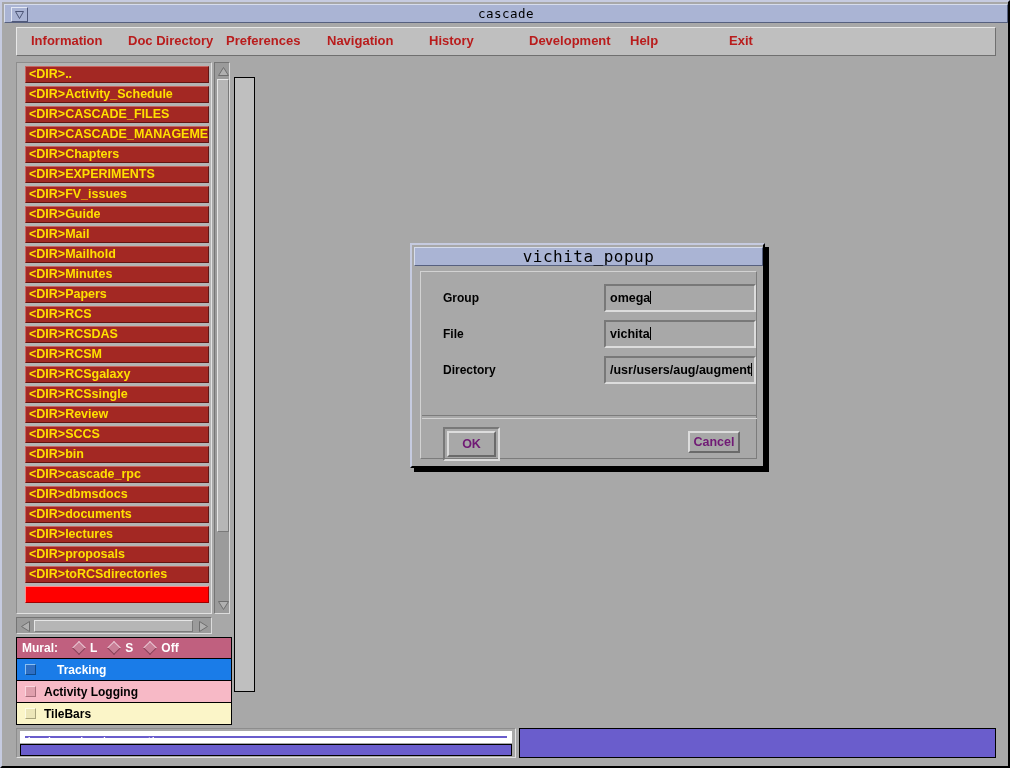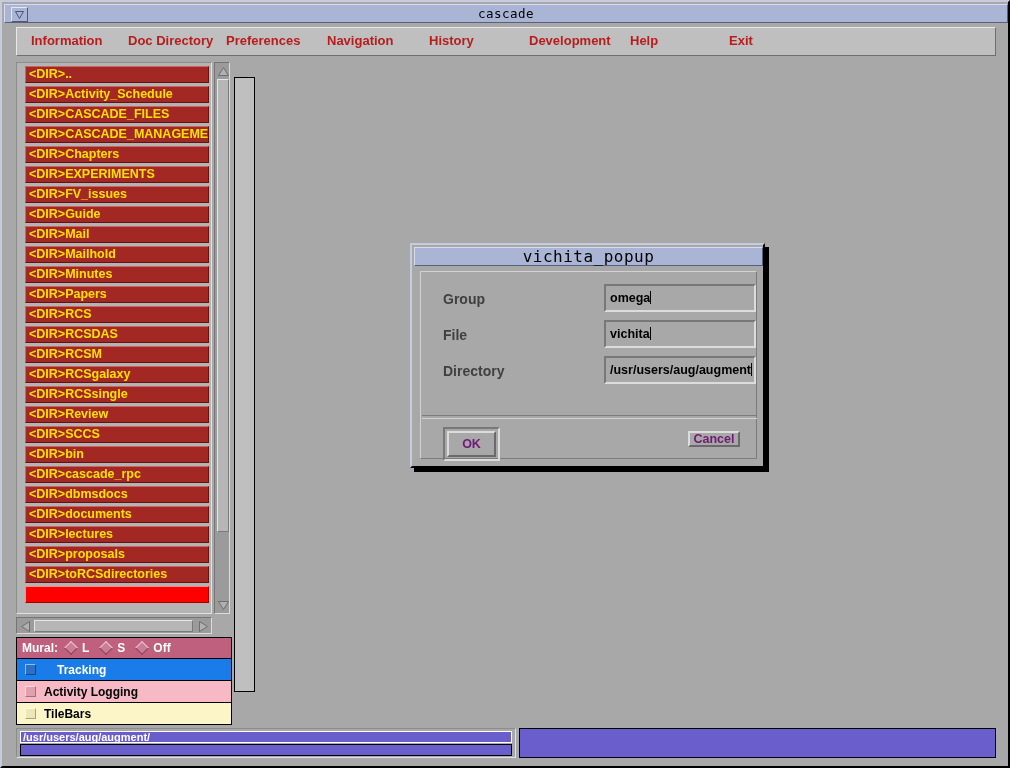--- a/index.html
+++ b/index.html
@@ -212,21 +212,21 @@
     border-top: 1px solid #000;
     border-bottom: 1px solid #000;
     border-left: 1px solid #000;
     border-right: 1px solid #000;
     color: #ffffff;
     font-size: 12px;
     font-weight: bold;
     display: flex;
     align-items: center;
   }
-  #mural-label { margin-left: 5px; margin-right: 8px; }
+  #mural-label { margin-left: 5px; margin-right: 16px; }
   .radio-group { display: flex; align-items: center; margin-right: 12px; cursor: pointer; }
   .diamond {
     width: 10px; height: 10px;
     background: #c97e96;
     transform: rotate(45deg);
     margin-right: 6px;
     box-sizing: border-box;
     border-top: 1px solid #e8c4d1;
     border-left: 1px solid #e8c4d1;
     border-right: 1px solid #8a3d56;
@@ -269,21 +269,21 @@
     border-left: 1px solid #8d8d8d;
     border-right: 1px solid #e2e2e2;
     border-bottom: 1px solid #e2e2e2;
   }
   #status-path {
     position: absolute;
     left: 3px; top: 2px;
     width: 492px; height: 12px;
     background: #6a5dcc;
     box-sizing: border-box;
-    border: 1px solid #ffffff;
+    border: 5px solid #ffffff;
     color: #ffffff;
     font-size: 11px;
     font-weight: bold;
     line-height: 10px;
     padding-left: 2px;
     white-space: nowrap;
     overflow: hidden;
   }
   #status-path2 {
     position: absolute;
@@ -348,23 +348,23 @@
     border-right: 1px solid #7c7c7c;
     border-bottom: 1px solid #7c7c7c;
   }
   .field-row {
     position: absolute;
     left: 0; width: 337px; height: 30px;
   }
   .field-label {
     position: absolute;
     left: 22px; top: 7px;
-    font-size: 14px;
-    font-weight: bold;
-    color: #404040;
+    font-size: 12px;
+    font-weight: bold;
+    color: #000000;
   }
   .field-input {
     position: absolute;
     left: 183px; top: 0;
     width: 152px; height: 28px;
     background: #a8a8a8;
     box-sizing: border-box;
     border-top: 2px solid #787878;
     border-left: 2px solid #787878;
     border-right: 2px solid #dcdcdc;
@@ -413,21 +413,21 @@
     border-bottom: 2px solid #6a6a6a;
     font-size: 12.5px;
     font-weight: bold;
     color: #701a75;
     display: flex;
     align-items: center;
     justify-content: center;
     cursor: pointer;
   }
   #ok-button { left: 26px; top: 159px; width: 49px; height: 26px; }
-  #cancel-button { left: 267px; top: 159px; width: 52px; height: 16px; }
+  #cancel-button { left: 267px; top: 159px; width: 52px; height: 22px; }
 </style>
 </head>
 <body>
 
 <div id="app-window">
 
   <div id="titlebar">
     <div id="window-menu-button">
       <svg width="9" height="8" viewBox="0 0 9 8">
         <polygon points="0.5,0.5 8.5,0.5 4.5,7.5" fill="#aab4d4" stroke="#4c5575" stroke-width="1"></polygon>

